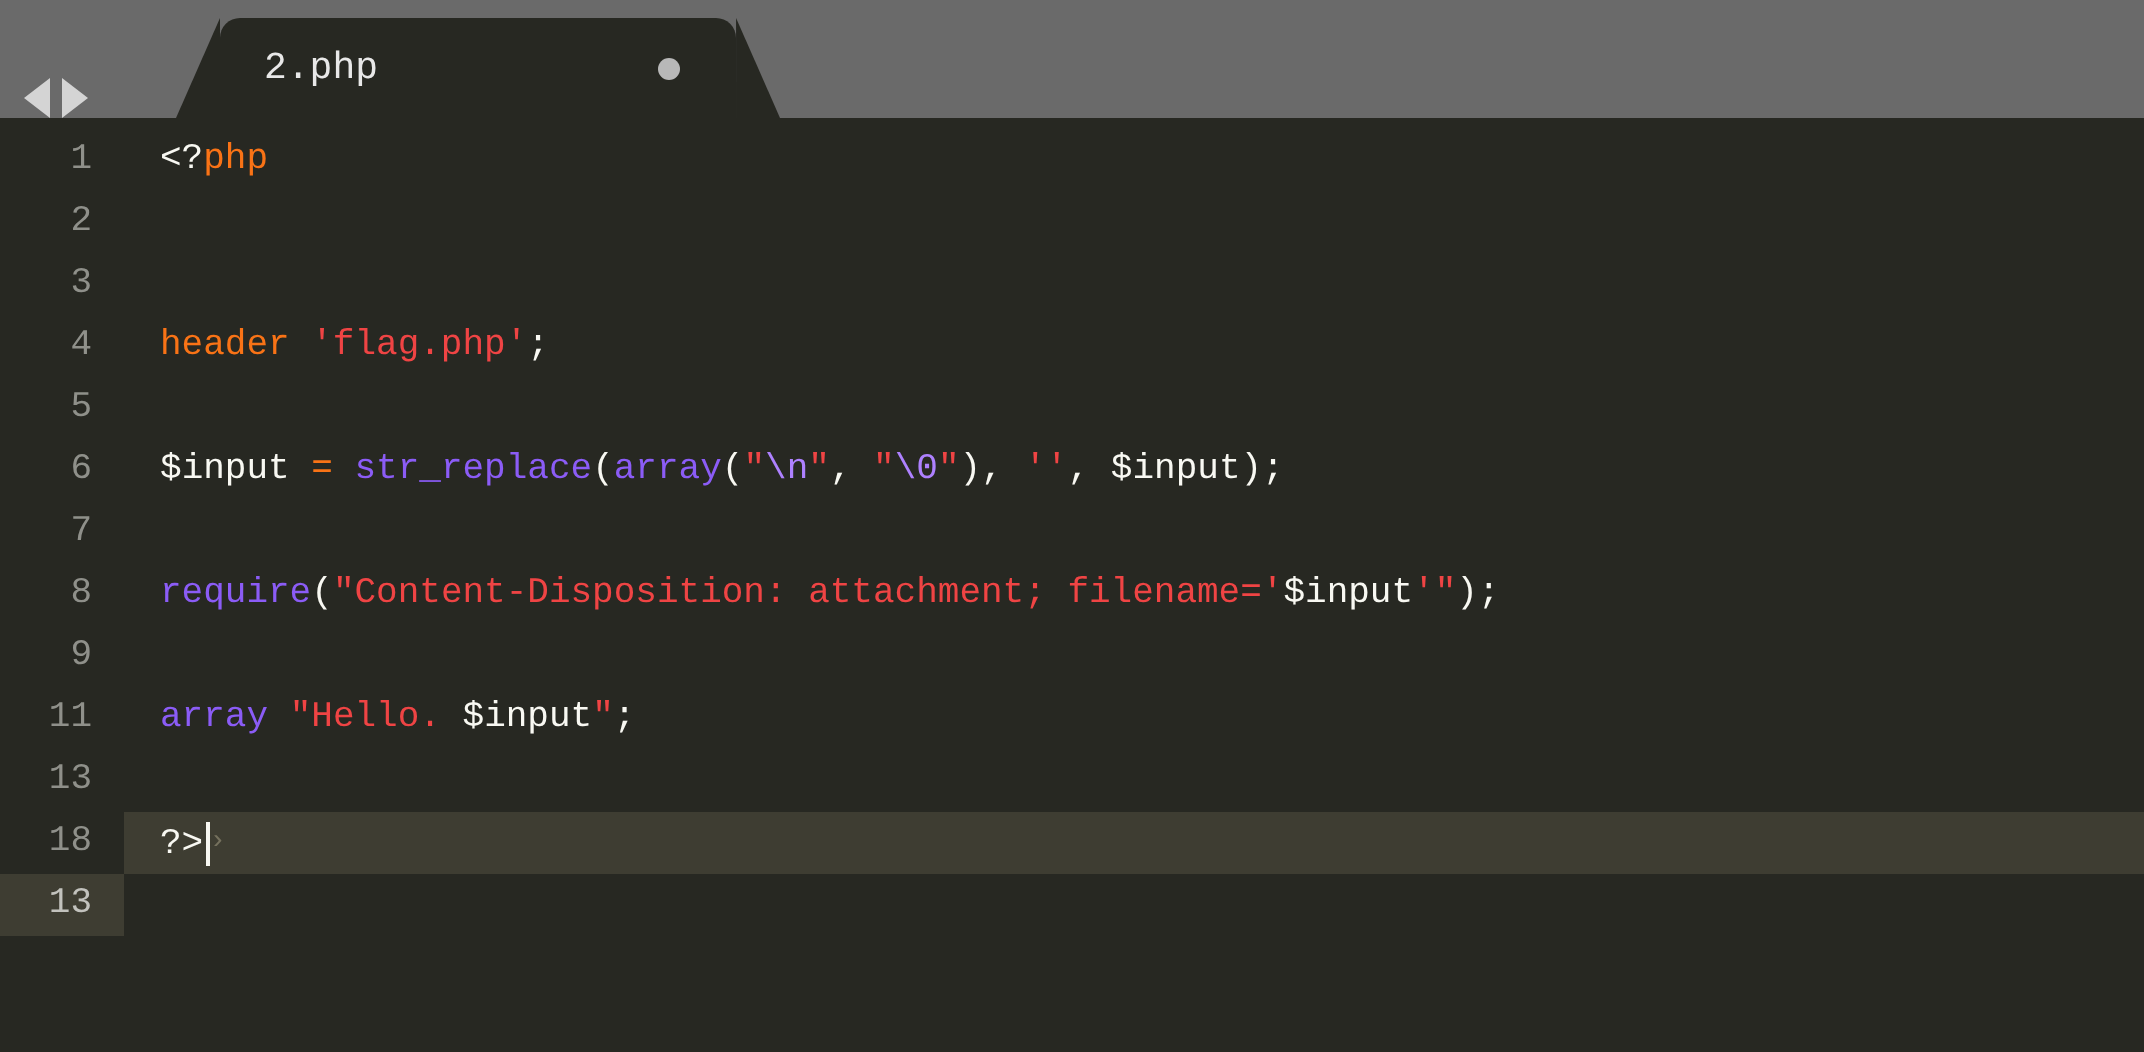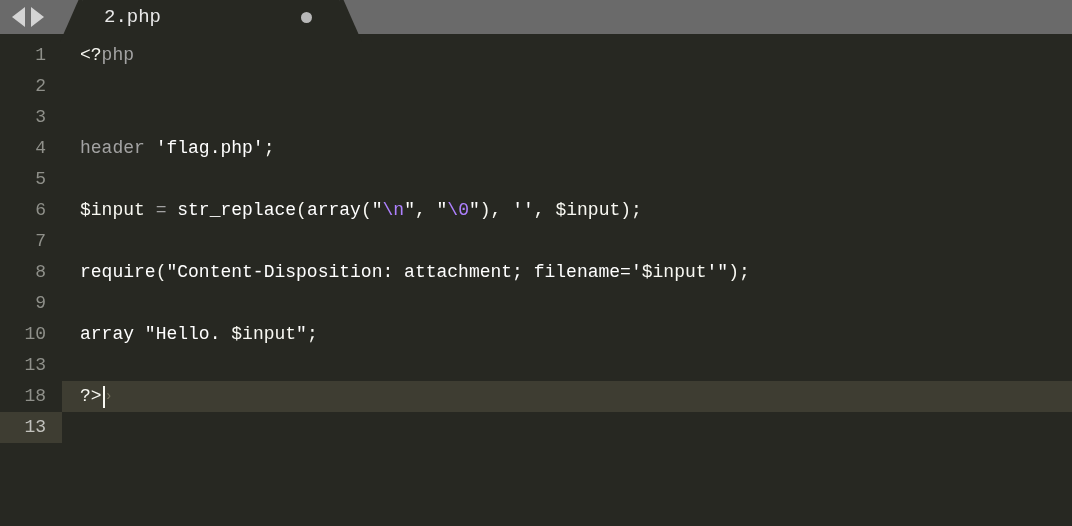--- a/index.html
+++ b/index.html
@@ -6,24 +6,25 @@
     body {
       width: 1072px;
       height: 526px;
       background: #272822;
       font-family: "Consolas", "Monaco", "Courier New", monospace;
       font-size: 18px;
       overflow: hidden;
       color: #f8f8f2;
     }
     .topbar {
-      height: 34px;
+      height: 59px;
       background: #6a6a6a;
       display: flex;
-      align-items: center;
+      align-items: flex-end;
+      gap: 28px;
     }
     .nav-arrows {
       display: flex;
       gap: 4px;
       padding: 0 12px;
       align-items: center;
     }
     .nav-arrow {
       width: 0;
       height: 0;
@@ -118,23 +119,23 @@
       height: 31px;
       line-height: 31px;
       white-space: pre;
     }
     .line.active-line {
       background: #3e3d32;
       margin-left: -18px;
       padding-left: 18px;
     }
     .white { color: #f8f8f2; }
-    .red { color: #a3a3a3; }
-    .yellow { color: #ffffff; }
-    .blue { color: #ffffff; }
+    .red { color: #f97316; }
+    .yellow { color: #ef4444; }
+    .blue { color: #8b5cf6; }
     .purple { color: #ae81ff; }
     .cursor {
       display: inline-block;
       width: 2px;
       height: 22px;
       background: #f8f8f2;
       vertical-align: middle;
       margin-left: 1px;
     }
     .caret-mark {
@@ -161,21 +162,21 @@
   <div class="gutter">
     <div class="ln">1</div>
     <div class="ln">2</div>
     <div class="ln">3</div>
     <div class="ln">4</div>
     <div class="ln">5</div>
     <div class="ln">6</div>
     <div class="ln">7</div>
     <div class="ln">8</div>
     <div class="ln">9</div>
-    <div class="ln">10</div>
+    <div class="ln">11</div>
     <div class="ln">13</div>
     <div class="ln">18</div>
     <div class="ln active">13</div>
   </div>
 
   <div class="code">
     <div class="line"><span class="white">&lt;?</span><span class="red">php</span></div>
     <div class="line"></div>
     <div class="line"></div>
     <div class="line"><span class="red">header</span><span class="white"> </span><span class="yellow">'flag.php'</span><span class="white">;</span></div>

